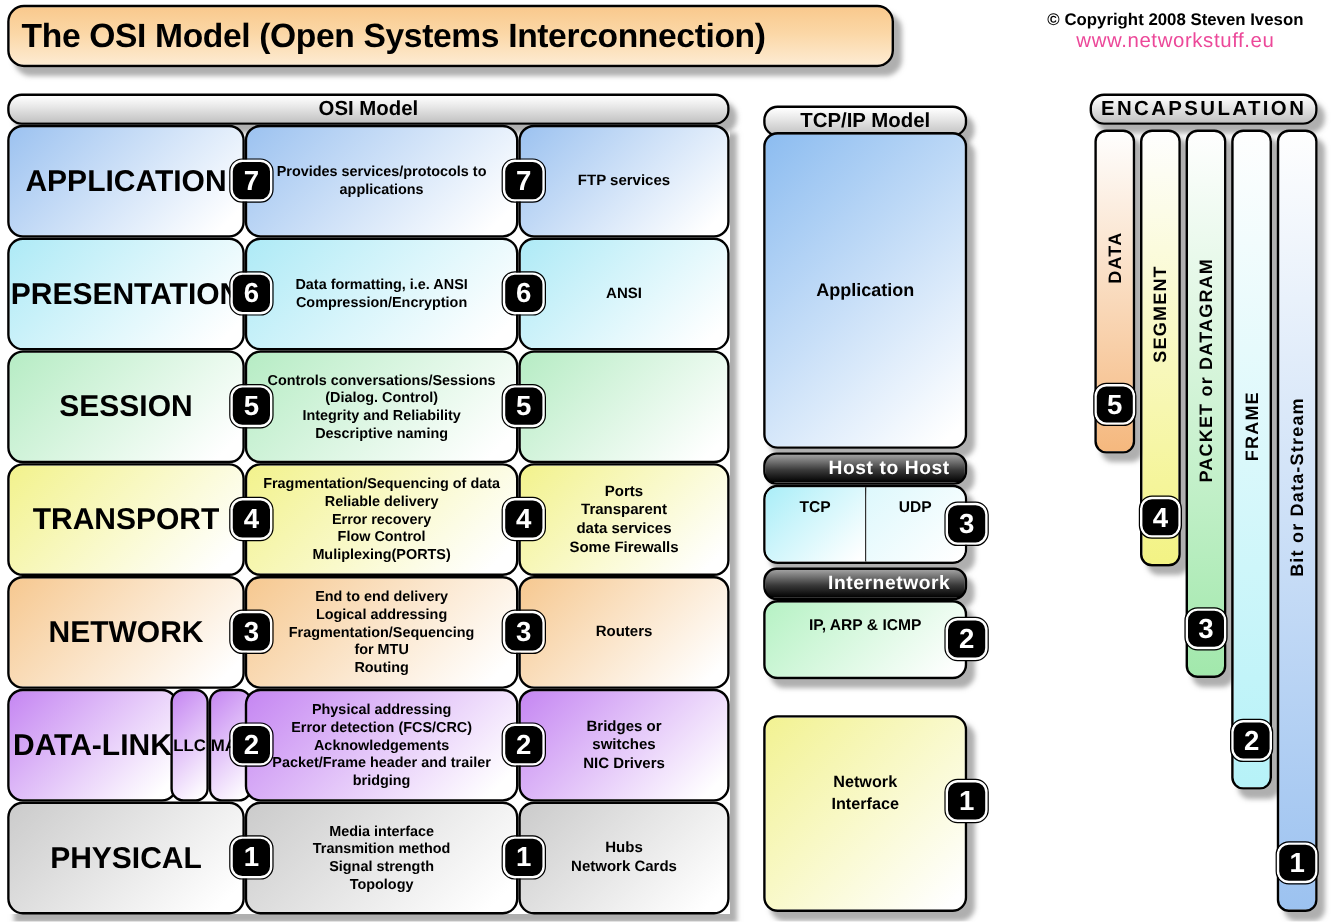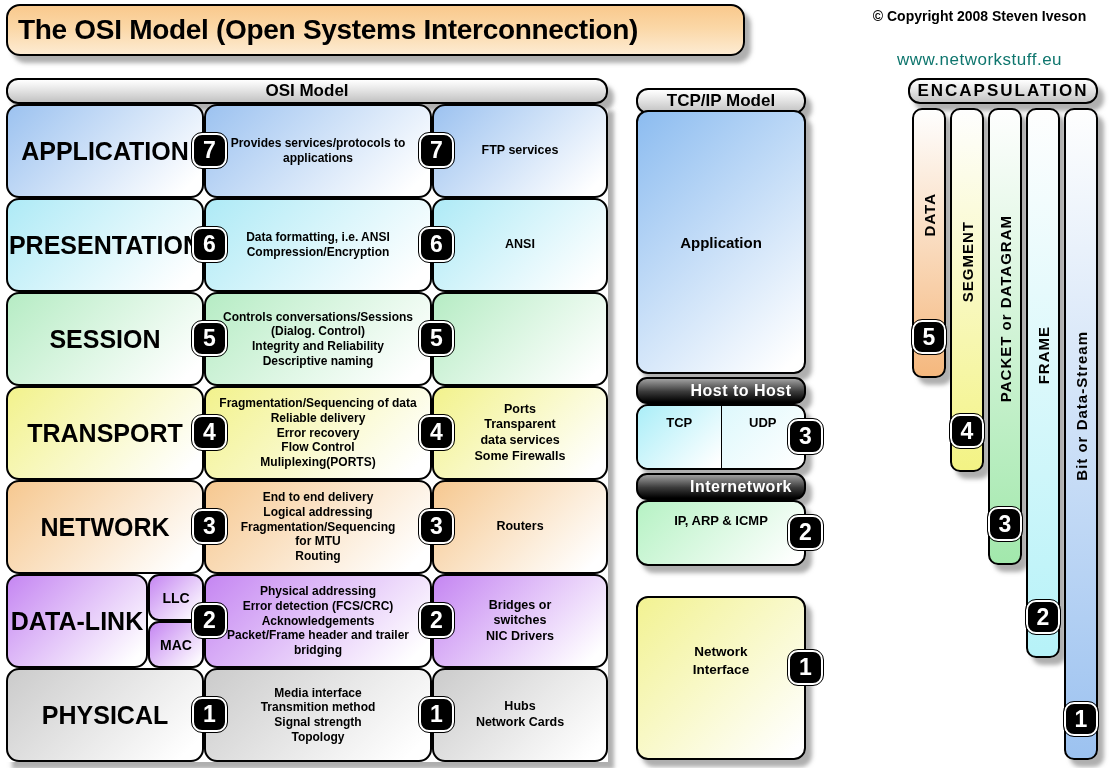--- a/index.html
+++ b/index.html
@@ -9,21 +9,21 @@
   .shadow { box-shadow: 6px 7px 4px rgba(110,110,110,0.55); }
 
   
   .title-bar { left: 6px; top: 4px; width: 739px; height: 52px;
     border: 2px solid #000; border-radius: 14px;
     background: linear-gradient(180deg, #f9c98d 0%, #fbd7a6 45%, #fdebd2 100%);
     display: flex; align-items: center; padding-left: 10px;
     font-size: 28px; font-weight: bold; letter-spacing: -0.3px; }
   .copyright { left: 848px; top: 8px; width: 263px; text-align: center; }
   .copyright .c1 { font-weight: bold; font-size: 14px; }
-  .copyright .c2 { color: #0f766e; font-size: 17px; letter-spacing: 0.5px; margin-top: 26px; }
+  .copyright .c2 { color: #ec4899; font-size: 17px; letter-spacing: 0.5px; }
 
   
   .pill { border: 2px solid #000; border-radius: 12px;
     background: linear-gradient(180deg, #ffffff 0%, #e8e8e8 40%, #c2c2c2 100%);
     display: flex; align-items: center; justify-content: center;
     font-weight: bold; font-size: 17px; }
   .pill-dark { border: 2px solid #000; border-radius: 11px;
     background: linear-gradient(180deg, #a0a0a0 0%, #3a3a3a 55%, #000 100%);
     color: #fff; display: flex; align-items: center; justify-content: center;
     font-weight: bold; font-size: 16px; letter-spacing: 0.5px; padding-left: 40px; }
@@ -33,21 +33,21 @@
 
   
   .osi-rows { left: 6px; top: 104px; width: 602px; }
   .osi-row { position: relative; height: 94px; display: flex; }
   .cell { border: 2px solid #000; border-radius: 13px;
     background: linear-gradient(135deg, var(--c) 0%, #ffffff 92%);
     display: flex; flex-direction: column; align-items: center; justify-content: center;
     text-align: center; }
   .name-cell { width: 198px; font-size: 25px; font-weight: bold; }
   .name-cell.narrow { width: 142px; }
-  .sub-col { width: 56px; display: flex; flex-direction: column; justify-content: center; }
+  .sub-col { width: 56px; display: flex; flex-direction: row; justify-content: center; }
   .sub-box { flex: 1; border: 2px solid #000; border-radius: 11px;
     background: linear-gradient(135deg, var(--c) 0%, #ffffff 95%);
     display: flex; align-items: center; justify-content: center;
     font-size: 14px; font-weight: bold; }
   .desc-cell { width: 228px; font-size: 12px; font-weight: bold;
     white-space: pre-line; line-height: 1.22; padding: 2px 4px; }
   .example-cell { width: 176px; font-size: 12.5px; font-weight: bold;
     white-space: pre-line; line-height: 1.25; }
 
   

